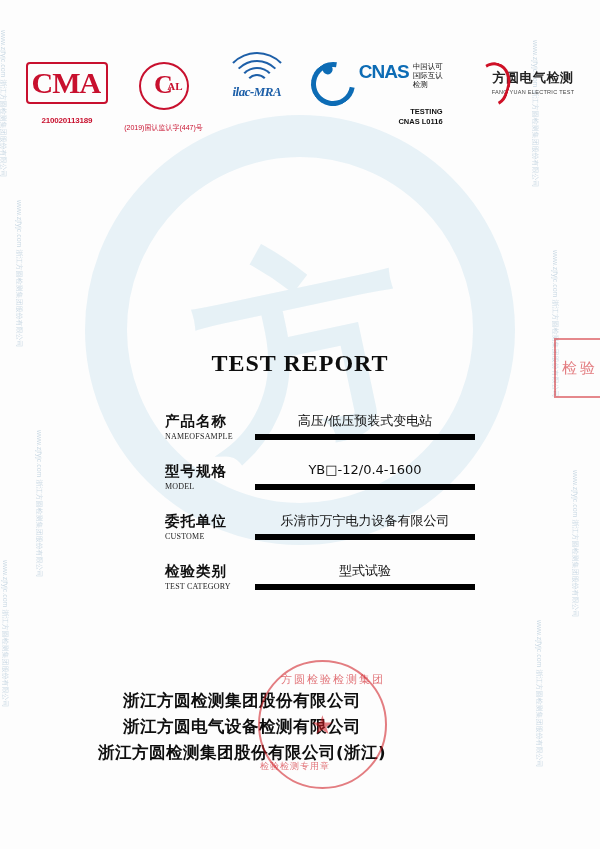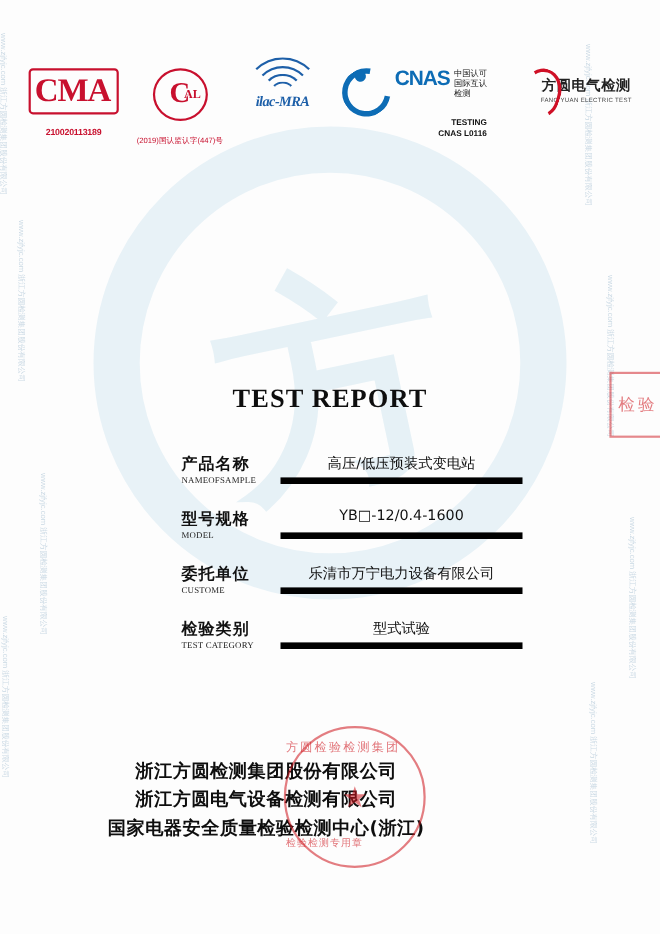--- a/index.html
+++ b/index.html
@@ -410,21 +410,21 @@
     transform: translate(-50%, -50%);
     color: rgba(206, 20, 28, 0.55);
     font-size: 26px;
     line-height: 26px;
   }
   .seal-footer .seal-top {
     position: absolute;
     left: 0;
     top: 10px;
     width: 125px;
-    text-align: left;
+    text-align: right;
     font-size: 11px;
     color: rgba(206, 20, 28, 0.6);
     font-family: Liberation Mono, monospace;
     letter-spacing: 2px;
   }
   .seal-footer .seal-bottom {
     position: absolute;
     left: 0;
     bottom: 14px;
     width: 125px;
@@ -559,21 +559,21 @@
 
   </div>
 
   <div class="seal-right">
     <span>检验</span>
   </div>
 
   <div class="footer">
     <div>浙江方圆检测集团股份有限公司</div>
     <div>浙江方圆电气设备检测有限公司</div>
-    <div>国家电器安全质量检验检测中心(浙江)</div>
+    <div>浙江方圆检测集团股份有限公司(浙江)</div>
   </div>
 
   <div class="seal-footer">
     <div class="seal-top">方圆检验检测集团</div>
     <div class="star">★</div>
     <div class="seal-bottom">检验检测专用章</div>
   </div>
 
 </div>
 

